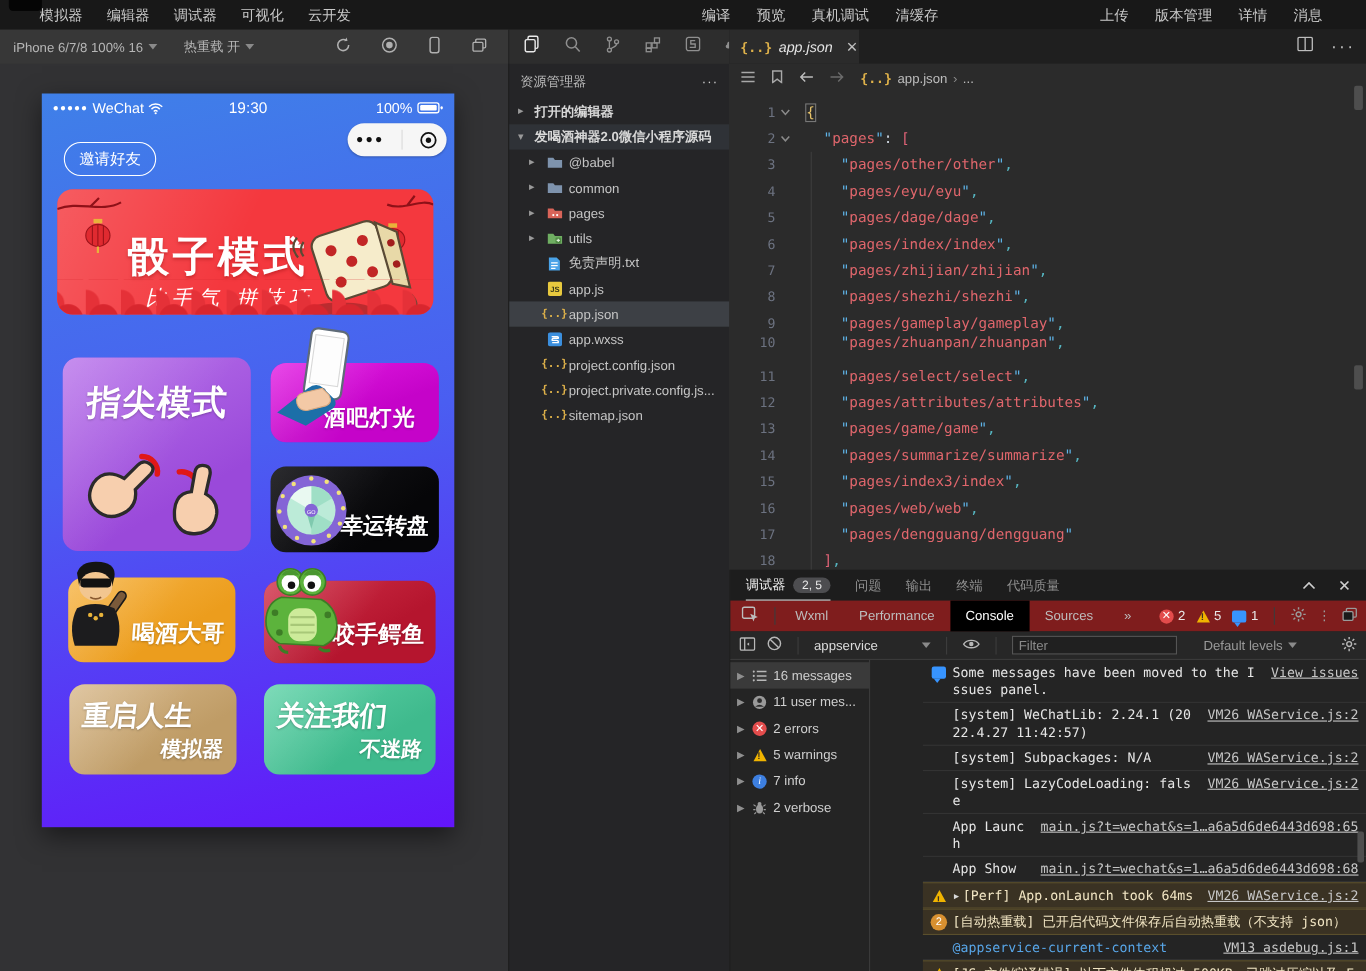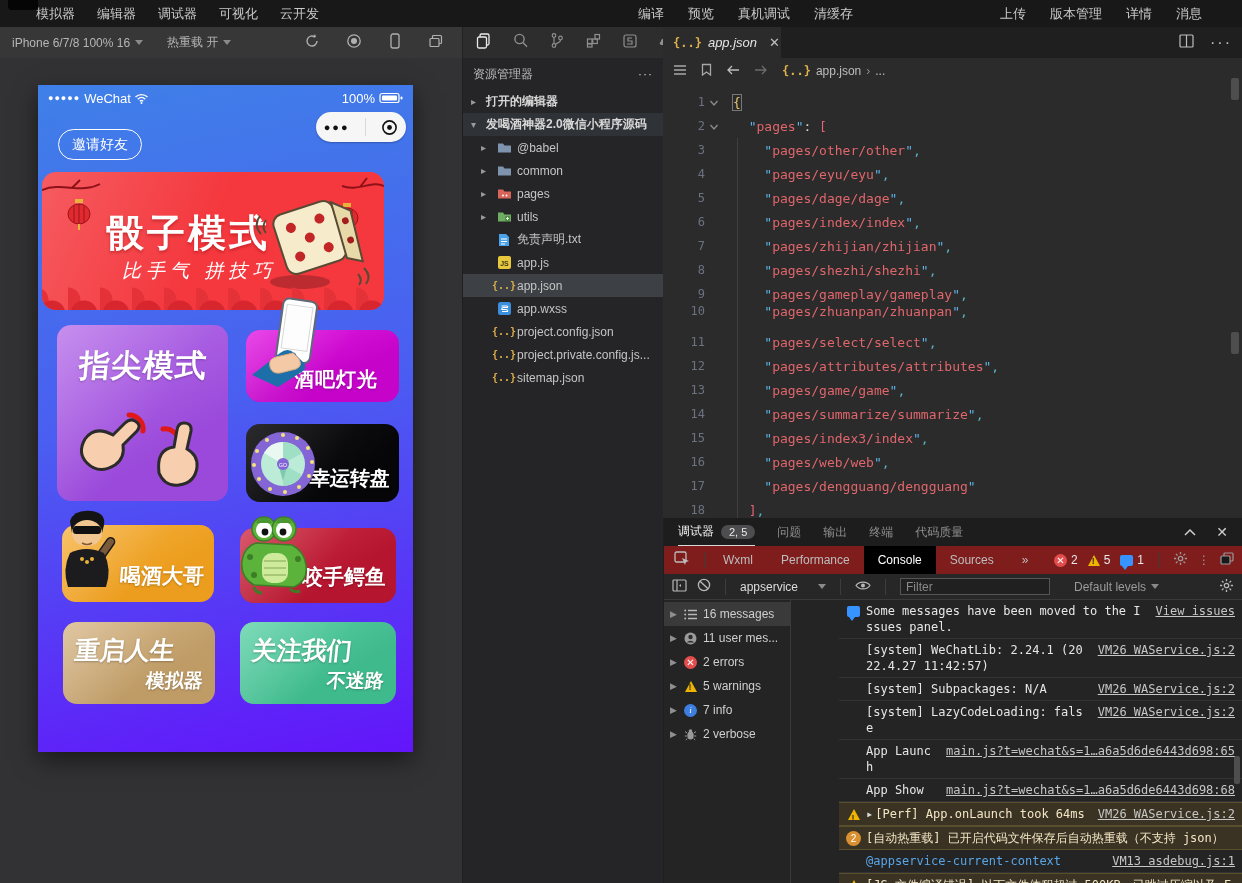--- a/index.html
+++ b/index.html
@@ -37,21 +37,21 @@
   #statusbar .time { position:absolute; left:0; right:0; text-align:center; font-size:14px; }
   #statusbar .right { margin-left:auto; display:flex; align-items:center; gap:4px; z-index:1; }
 
   #capsule { position:absolute; right:7px; top:27px; width:90px; height:30px; background:#f6f6f6; border-radius:16px; display:flex; align-items:center; justify-content:space-around; box-shadow:0 1px 2px rgba(0,0,0,.25); }
   #capsule .divider { width:1px; height:18px; background:#d9d9d9; }
   #capsule .cdots { color:#111; font-size:11px; letter-spacing:2px; font-weight:bold; }
 
   #invite-btn { position:absolute; left:20px; top:44px; width:84px; height:31px; border:1.5px solid #fff; border-radius:17px; color:#fff; font-size:14px; display:flex; align-items:center; justify-content:center; background:transparent; }
 
   
-  #banner { position:absolute; left:4px; top:87px; width:342px; height:138px; border-radius:14px; background:#f4383e; overflow:hidden;text-align:center; }
+  #banner { position:absolute; left:14px; top:87px; width:342px; height:114px; border-radius:14px; background:#f4383e; overflow:hidden;text-align:center; }
   #banner .sheen { position:absolute; inset:0; background:linear-gradient(115deg,rgba(255,255,255,.18),rgba(255,255,255,0) 48%); }
   #banner .b-title { position:absolute; left:64px; top:36px; color:#fff; font-size:38px; font-weight:bold; letter-spacing:3px; text-shadow:0 2px 3px rgba(120,0,0,.35); }
   #banner .b-sub { position:absolute; left:80px; top:86px; color:#fff; font-size:19px; font-style:italic; letter-spacing:5px; }
   #banner .scallops { position:absolute; left:-6px; bottom:-4px; width:110%; height:36px;
      background-image:
        radial-gradient(circle at 16px 36px, #d8262e 13px, rgba(0,0,0,0) 14px),
        radial-gradient(circle at 0px 22px, #e53138 12px, rgba(0,0,0,0) 13px);
      background-size:32px 36px; }
 
   
@@ -119,21 +119,21 @@
   #panel-tabs .right { margin-left:auto; display:flex; gap:20px; color:#cfcfcf; align-items:center; }
 
   #devtools-tabs { height:28px; background:#7f1d1d; display:flex; align-items:center; font-size:12px; color:#bdbdbd; }
   #devtools-tabs .dtab { padding:0 14px; height:100%; display:flex; align-items:center; }
   #devtools-tabs .dtab.active { background:#000; color:#fff; }
   #devtools-tabs .counts { margin-left:auto; display:flex; align-items:center; gap:10px; padding-right:8px; color:#e8e8e8; }
   .count-group { display:flex; align-items:center; gap:4px; }
   .vsep { width:1px; height:16px; background:#3c3c3c; margin:0 4px; }
 
   #console-toolbar { height:26px; background:#272727; border-bottom:1px solid #3a3a3a; display:flex; align-items:center; gap:10px; padding:0 8px; font-size:12px; color:#b8b8b8; }
-  #ctx-select { display:flex; align-items:center; gap:20px; color:#dcdcdc; }
+  #ctx-select { display:flex; align-items:center; gap:40px; color:#dcdcdc; }
   #filter-input { width:150px; height:17px; background:#202020; border:1px solid #555; color:#ccc; font-size:12px; padding:0 5px; font-family:inherit; }
   #filter-input::placeholder { color:#8a8a8a; }
   #console-toolbar .gear-right { margin-left:auto; }
 
   #console-body { position:absolute; left:0; top:82px; width:579px; height:283px; display:flex; }
   #console-sidebar { width:127px; border-right:1px solid #3a3a3a; font-size:12px; color:#cfcfcf; padding-top:2px; }
   .cs-row { height:24px; display:flex; align-items:center; gap:5px; padding-left:6px; white-space:nowrap; overflow:hidden; }
   .cs-row.selected { background:#3a3a3a; }
   .cs-row .chev { color:#8f8f8f; font-size:9px; width:8px; }
   .ci { width:15px; height:15px; display:inline-flex; align-items:center; justify-content:center; flex:none; }
@@ -258,20 +258,21 @@
 <div id="sim-area">
   <div id="phone">
 
     <div id="statusbar">
       <span class="dots">●●●●●</span>
       <span>WeChat</span>
       <svg width="15" height="11" viewBox="0 0 15 11" style="margin-left:3px;">
           <path d="M1.5 4 C4.8 .8 10.2 .8 13.5 4 M3.7 6.2 C6 4 9 4 11.3 6.2 M5.8 8.3 C6.8 7.4 8.2 7.4 9.2 8.3" stroke="#fff" stroke-width="1.3" fill="none"></path>
           <circle cx="7.5" cy="10" r="1" fill="#fff"></circle>
         </svg>
+      <span class="time">19:30</span>
       <span class="right">
         <span>100%</span>
         <svg width="24" height="12" viewBox="0 0 24 12">
             <rect x="1" y="1.5" width="19" height="9" rx="2" stroke="#fff" stroke-width="1.2" fill="none"></rect>
             <rect x="3" y="3.5" width="15" height="5" rx="1" fill="#fff"></rect>
             <rect x="21.5" y="4.5" width="2" height="3" rx="1" fill="#fff"></rect>
           </svg>
       </span>
     </div>
 

